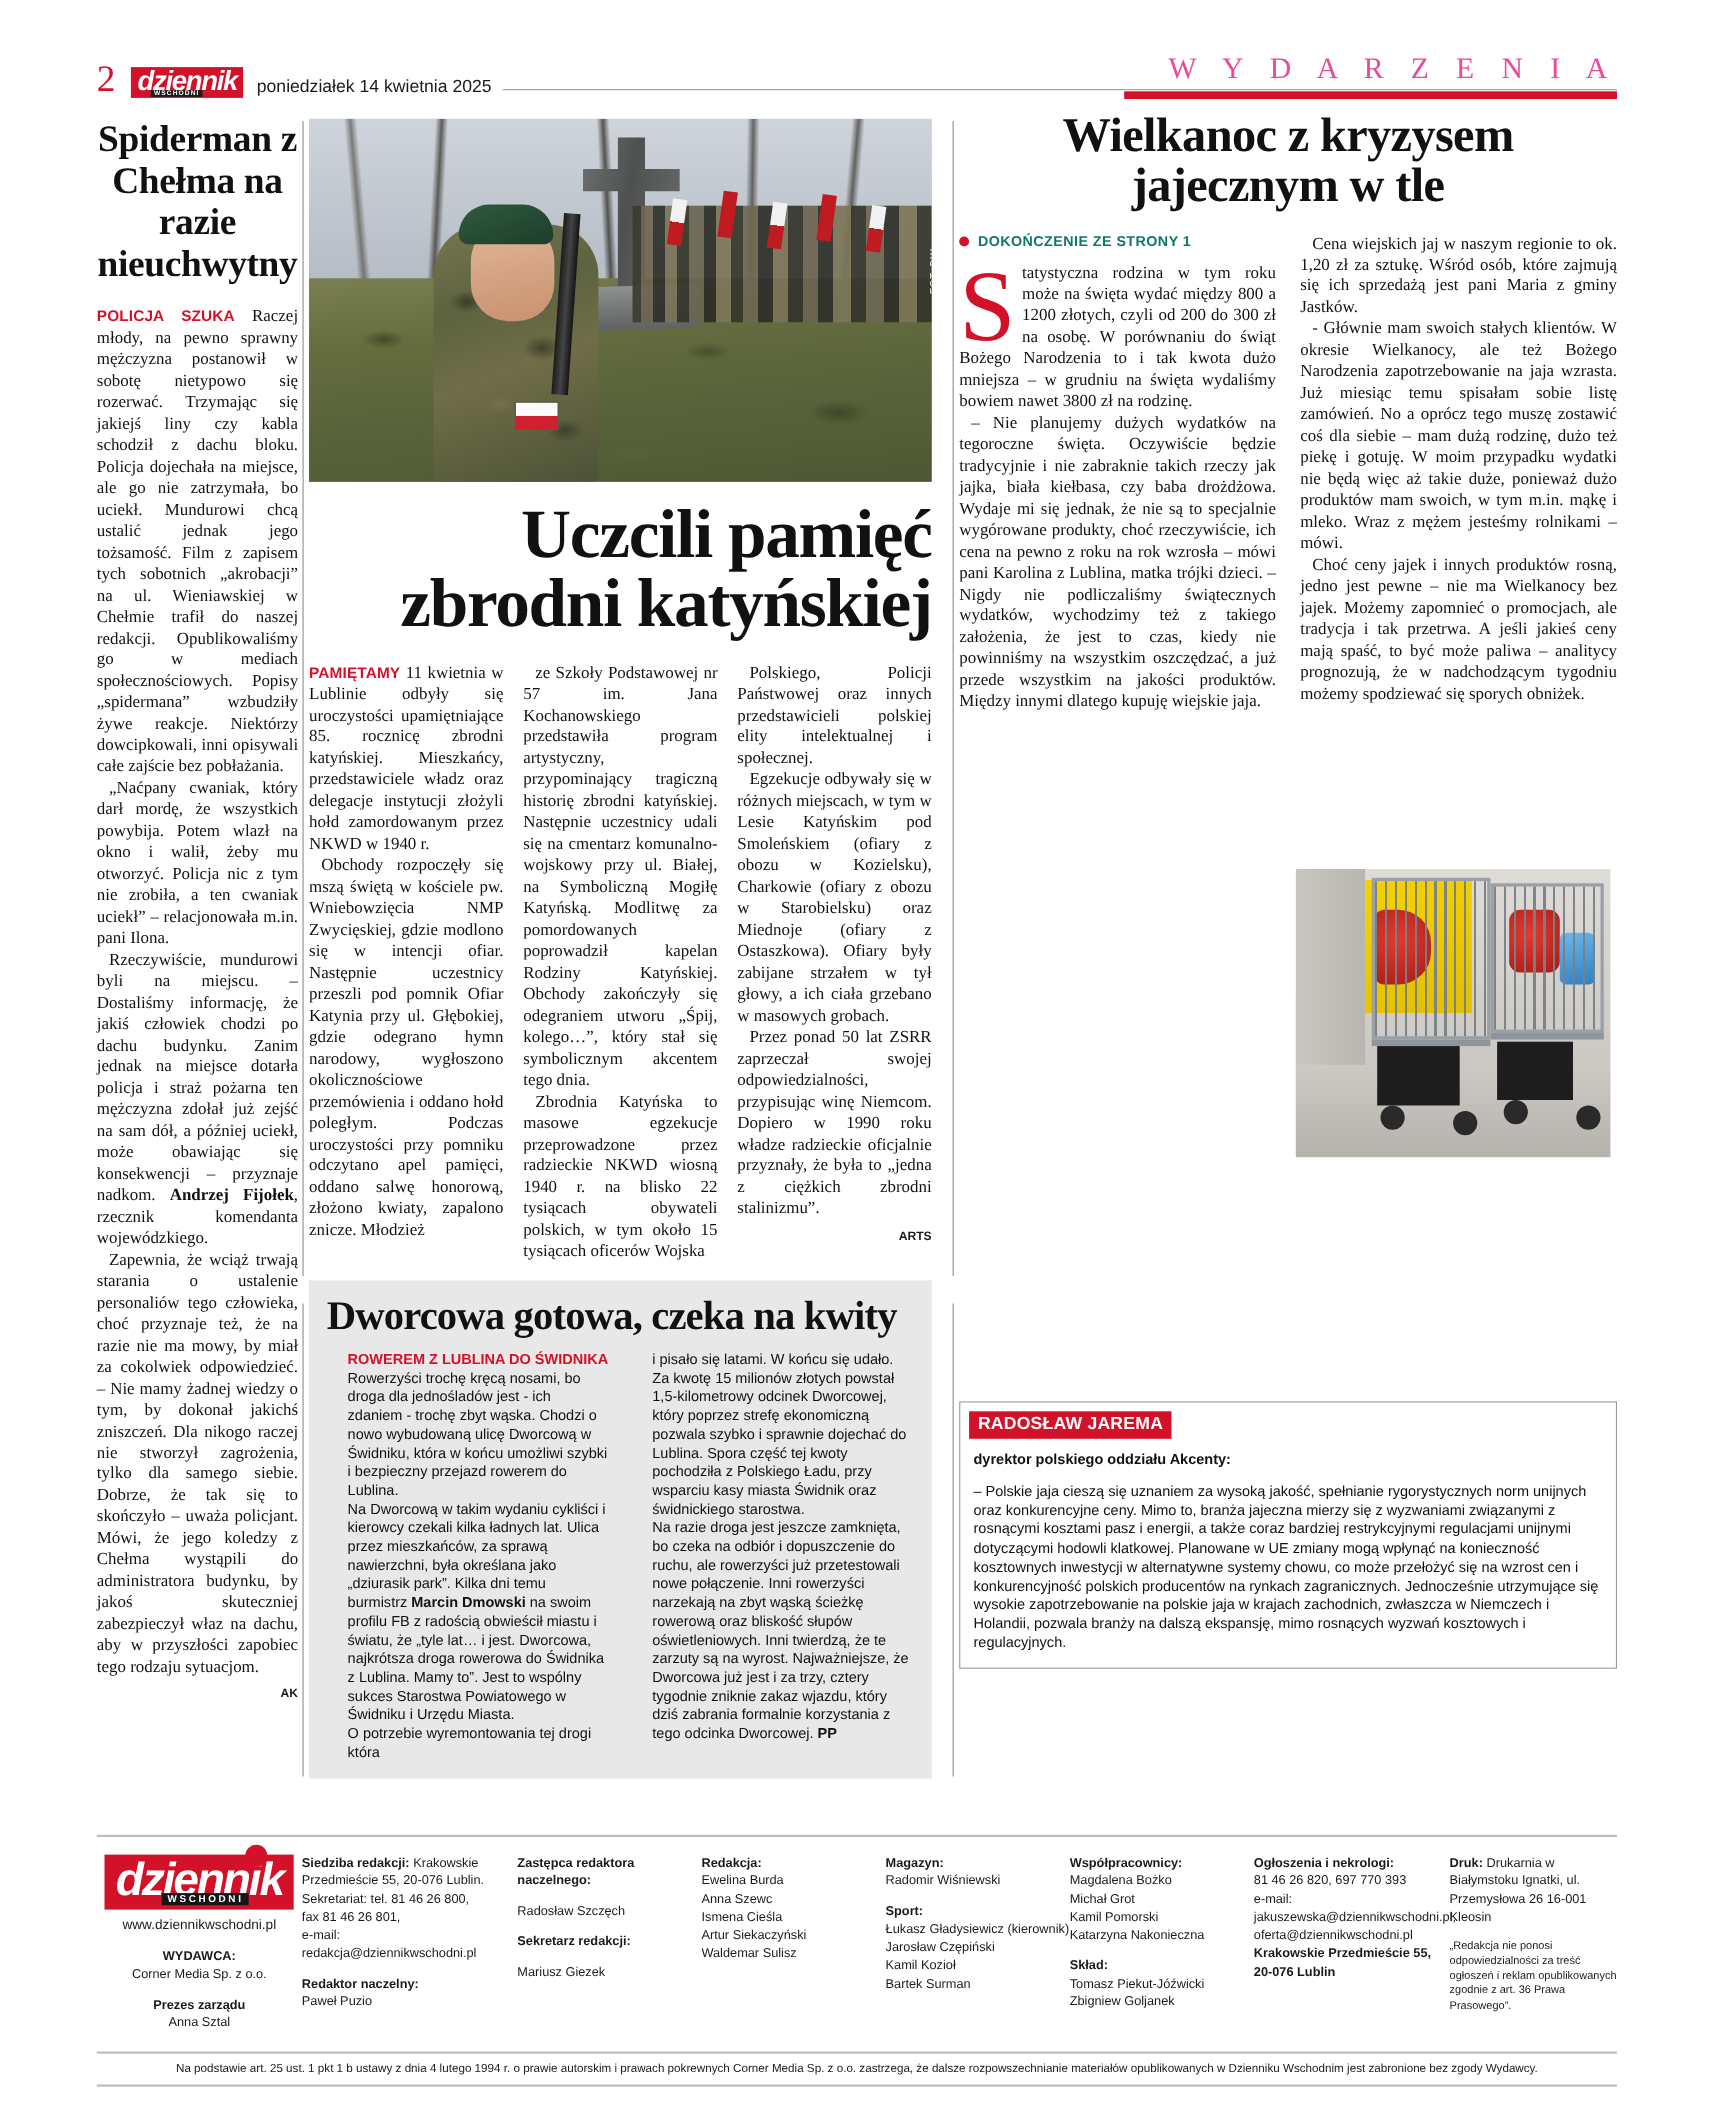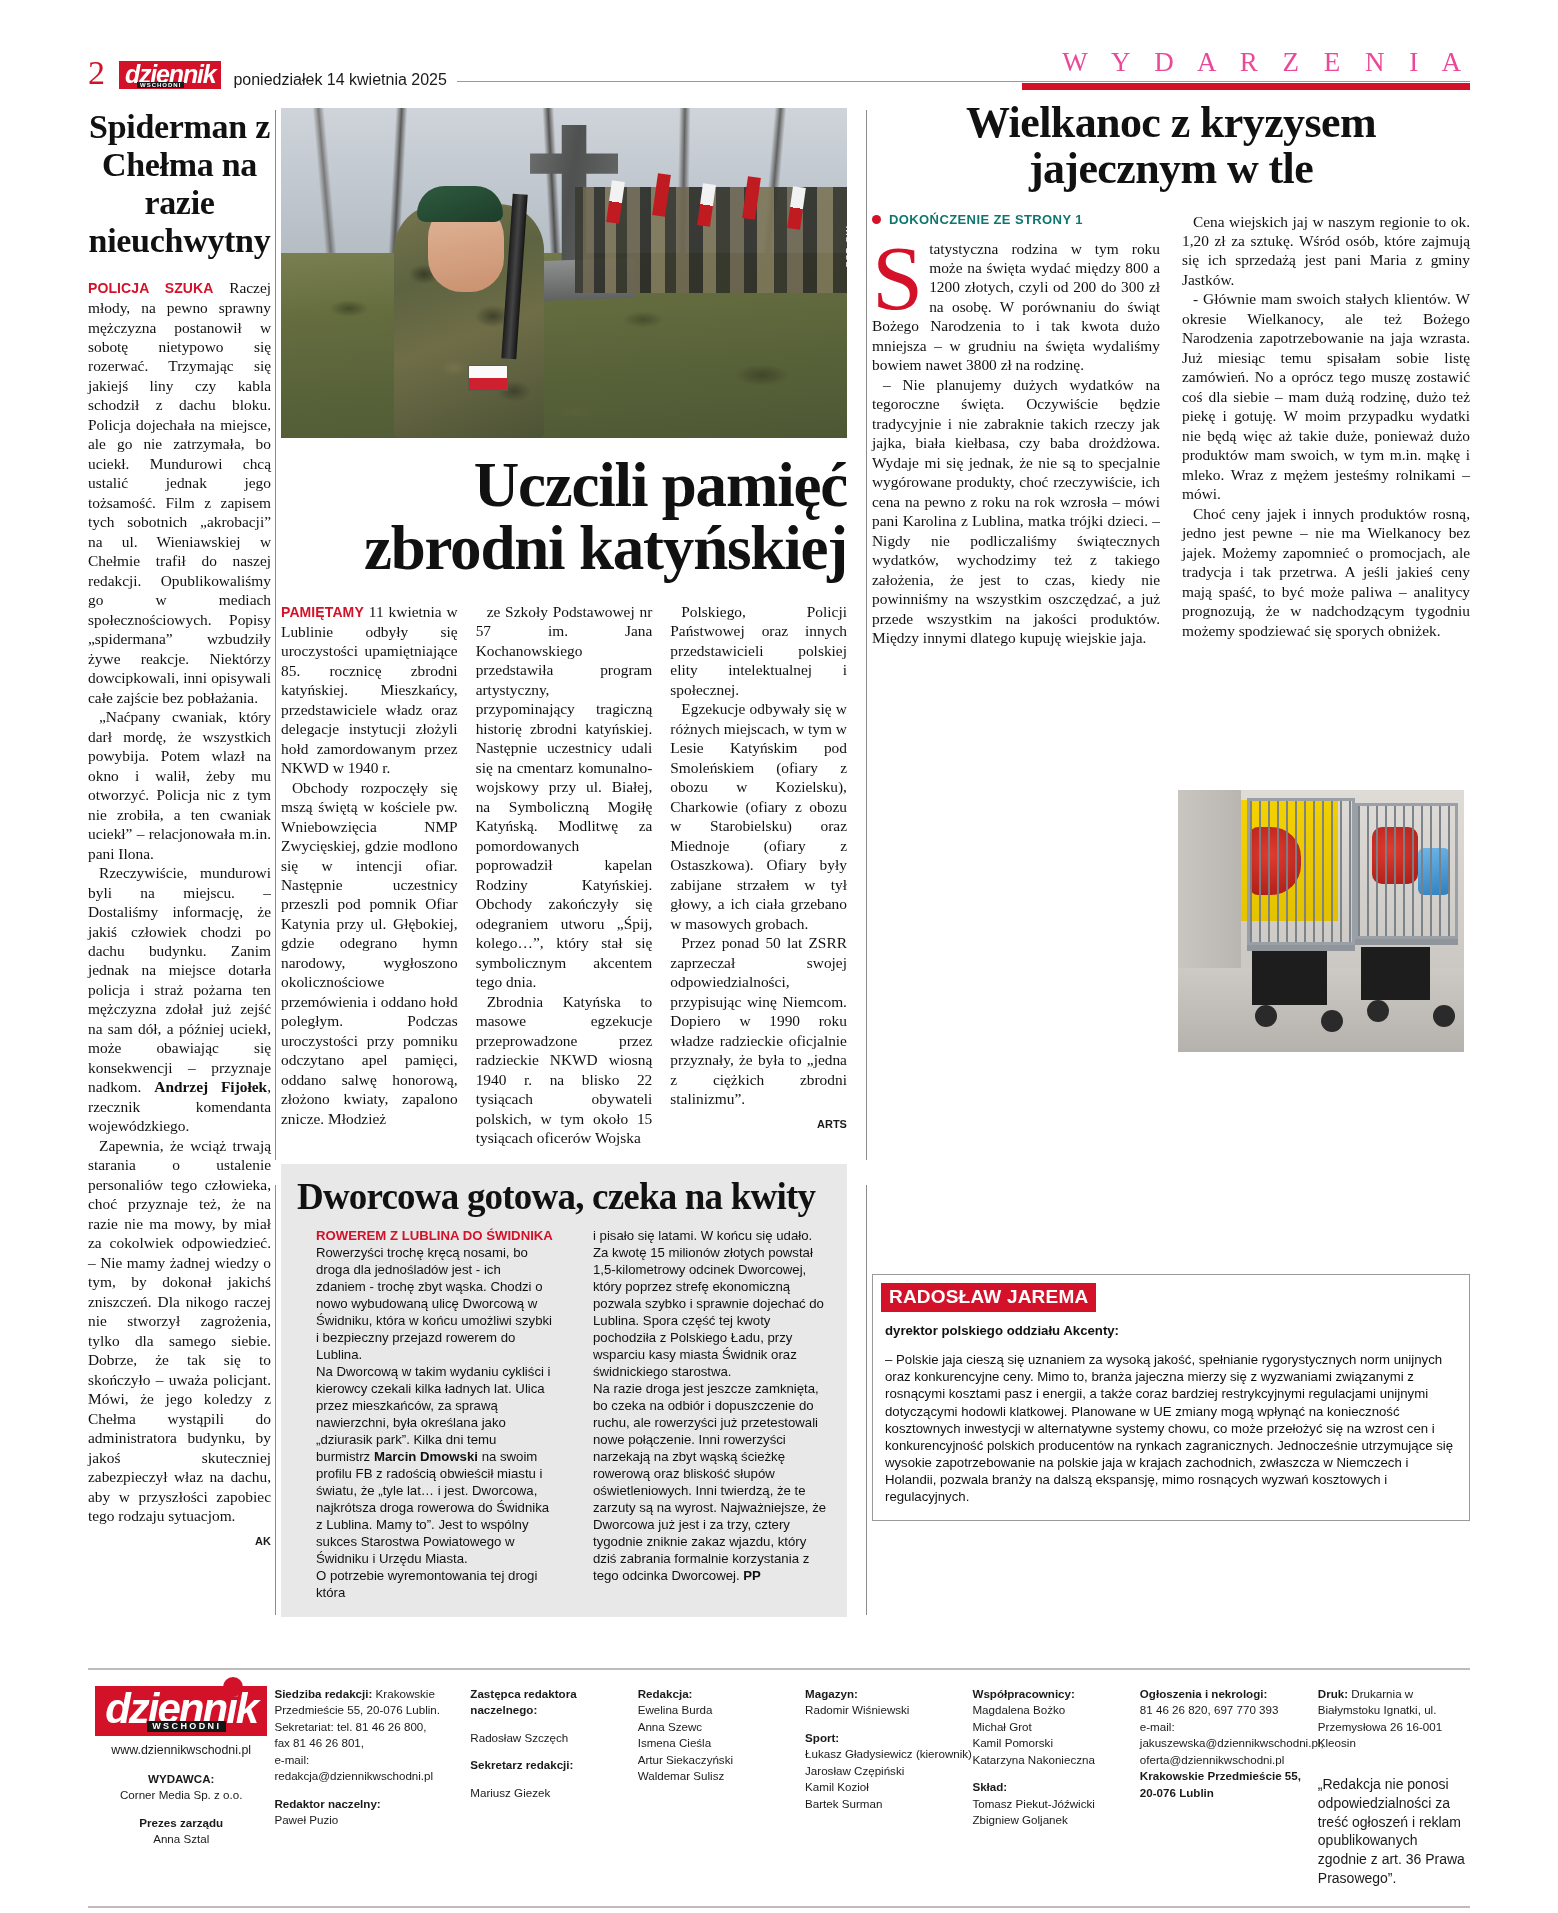--- a/index.html
+++ b/index.html
@@ -225,21 +225,21 @@
   .p2-cartB{ left:62%; top:5%; width:36%; height:52%; }
   .p2-floor{ position:absolute; left:0; right:0; top:68%; bottom:0; background:linear-gradient(180deg,#cdcac5,#b5b2ad); }
   .p2-wheel{ position:absolute; width:22px; height:22px; border-radius:50%; background:#2a2a2a; }
   .p2-base{ position:absolute; height:6px; background:#8f959b; }
   .p2-black{ position:absolute; background:#1d1d1d; }
 
   
   .quote-box{ border:1px solid #9a9a9a; padding:0; margin-top:14px; }
   .quote-name{
     background:#d3122a; color:#fff; font-family:"Liberation Sans",sans-serif;
-    font-weight:bold; font-size:19px; padding:3px 8px 4px 8px; display:inline-block;
+    font-weight:bold; font-size:16px; padding:3px 8px 4px 8px; display:inline-block;
     margin:8px 0 0 8px; letter-spacing:.2px;
   }
   .quote-body{
     font-family:"Liberation Sans", sans-serif; font-size:13.2px; line-height:1.3;
     padding:10px 12px 14px 12px;
   }
   .quote-role{ font-weight:bold; display:block; margin-bottom:12px; }
 
   
   .footer{
@@ -272,21 +272,21 @@
   .f-c6{ width:176px; }
   .f-c7{ width:178px; }
   .f-c8{ width:160px; }
   .gap{ height:11px; }
   .footer-bot-rule{ height:2px; background:#bdbdbd; margin-top:4px;}
   .footer-legal{
     font-family:"Liberation Sans", sans-serif; font-size:10.6px; text-align:center;
     padding:8px 0 8px 0; color:#1a1a1a;
   }
   .footer-bot-rule2{ height:2px; background:#bdbdbd; }
-  .fine{ font-size:14px; line-height:1.35;margin-top:12px; }
+  .fine{ font-size:10px; line-height:1.35; }
 </style>
 </head>
 <body>
 
 <div class="page">
 
   <div class="top-bar">
     <div class="page-num">2</div>
     <div class="logo-small">
       <span>dziennik</span>

